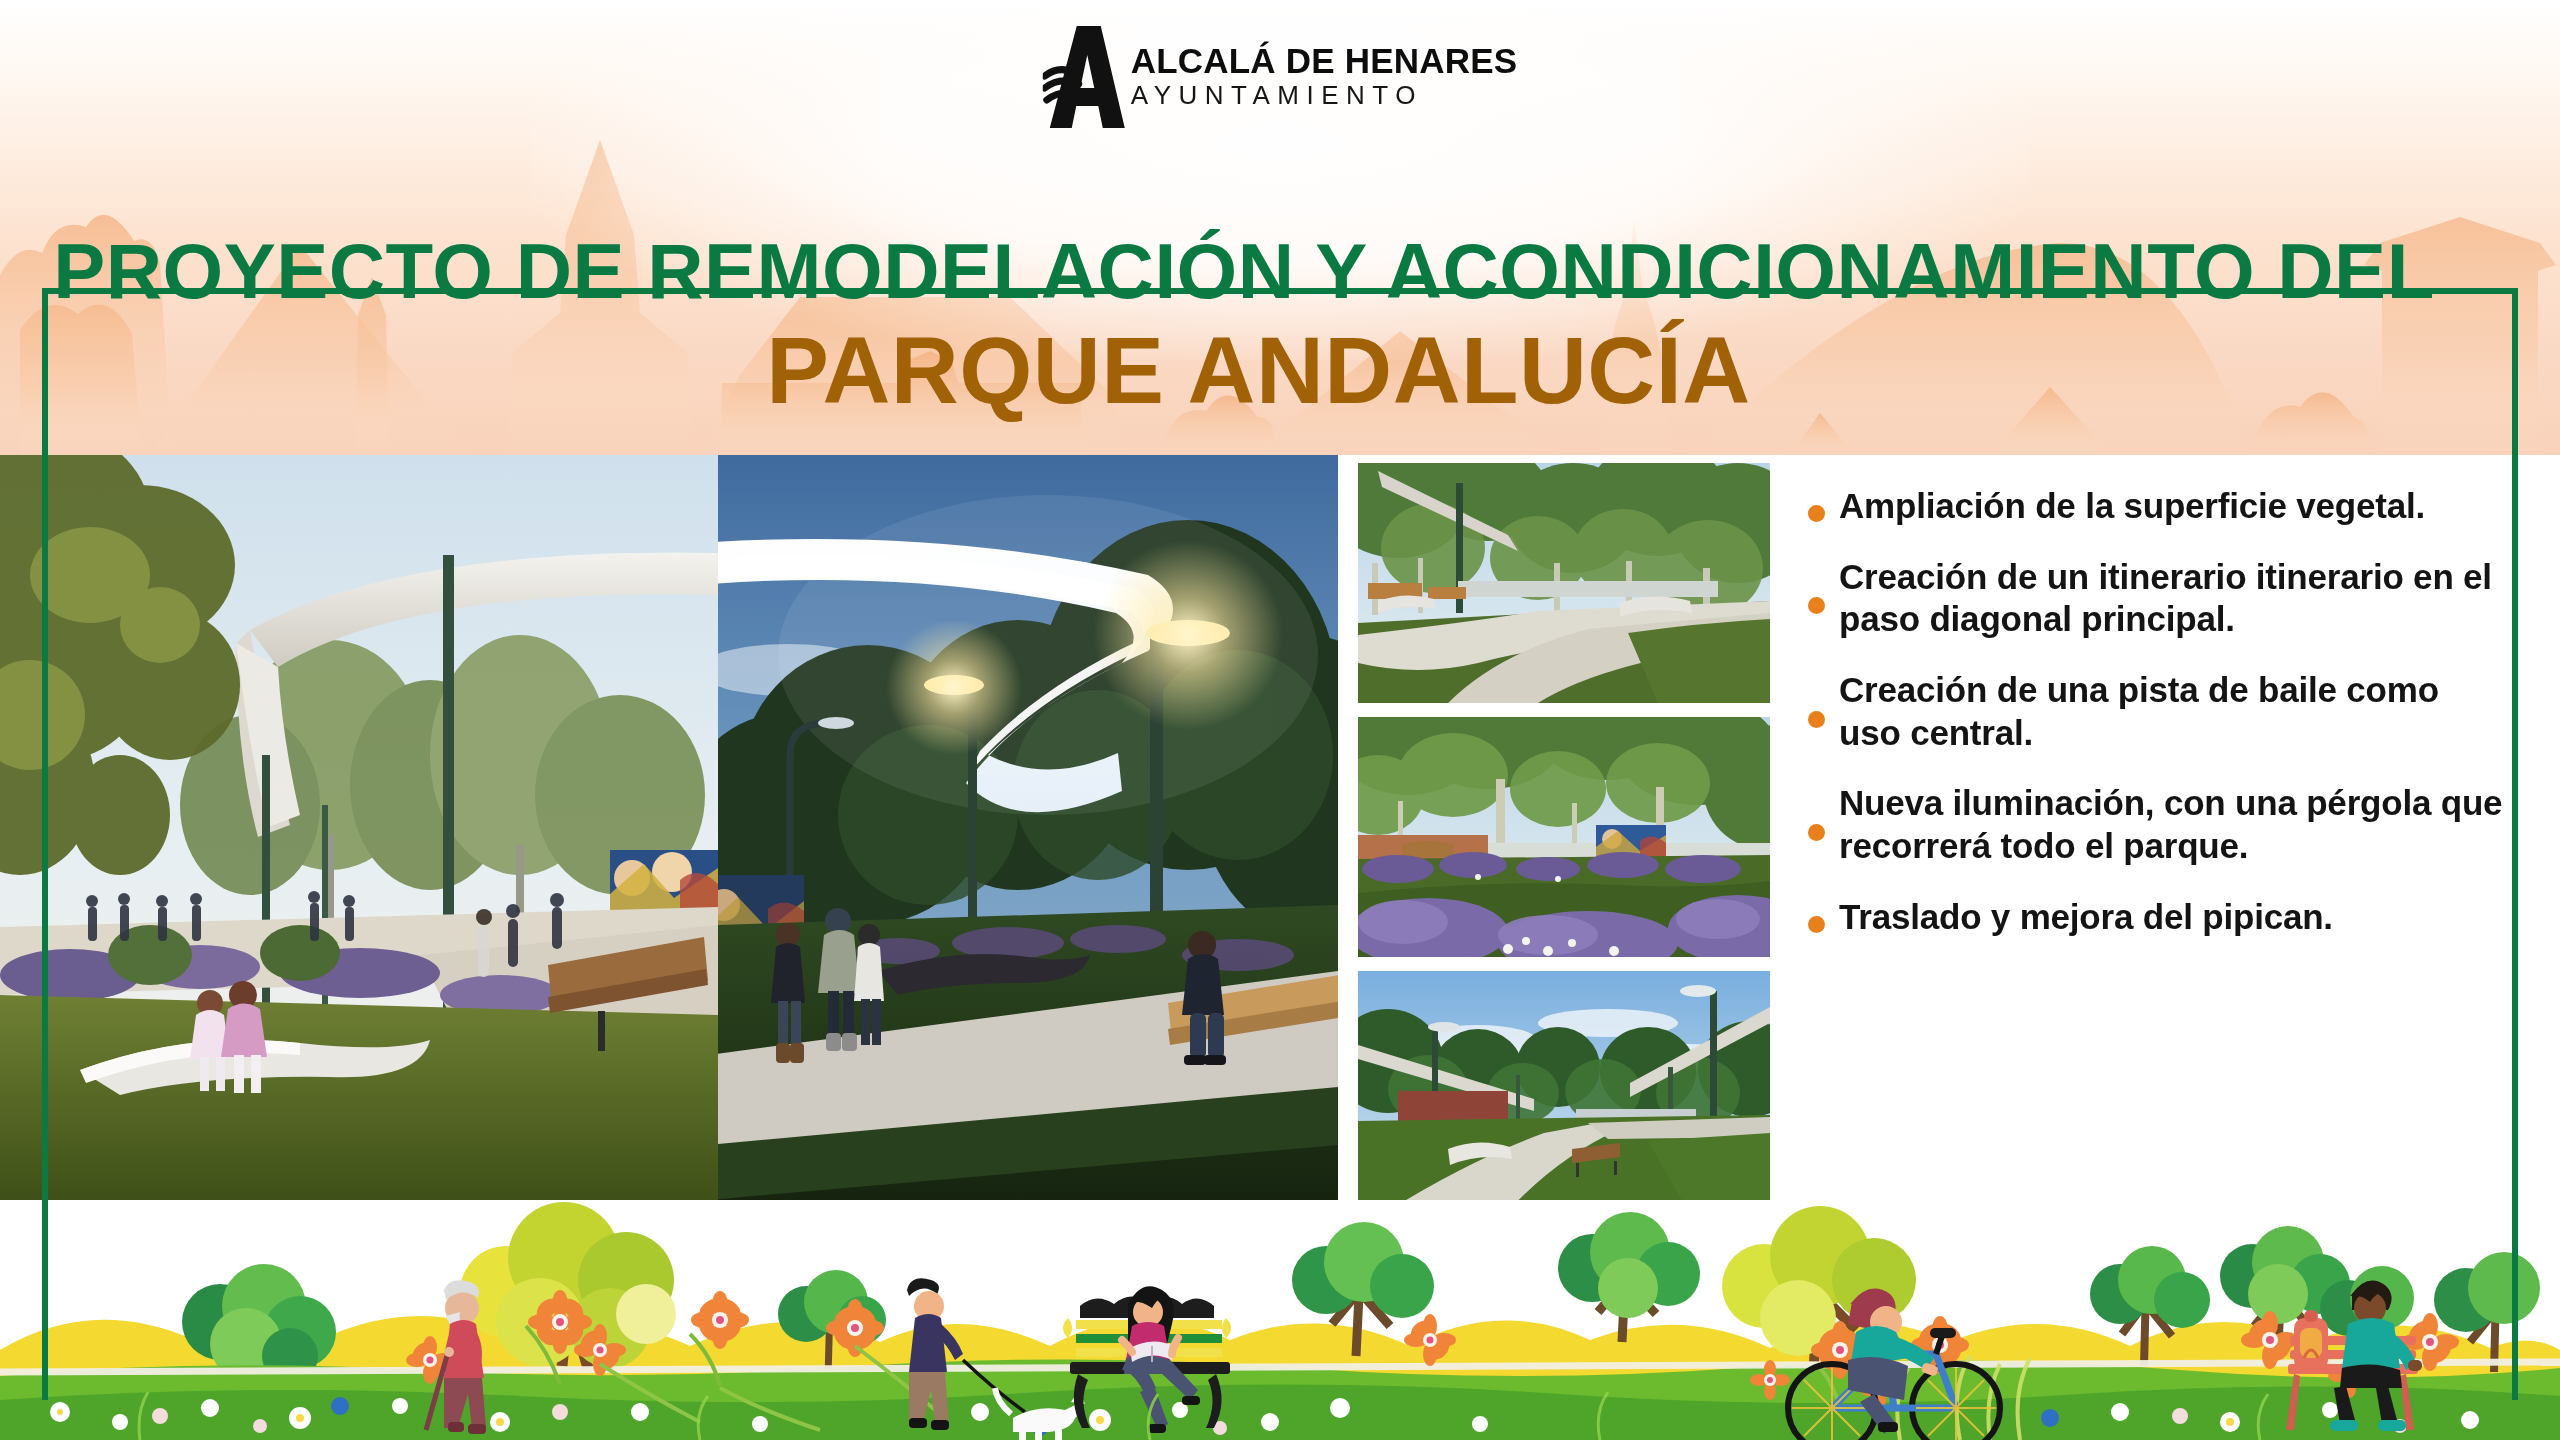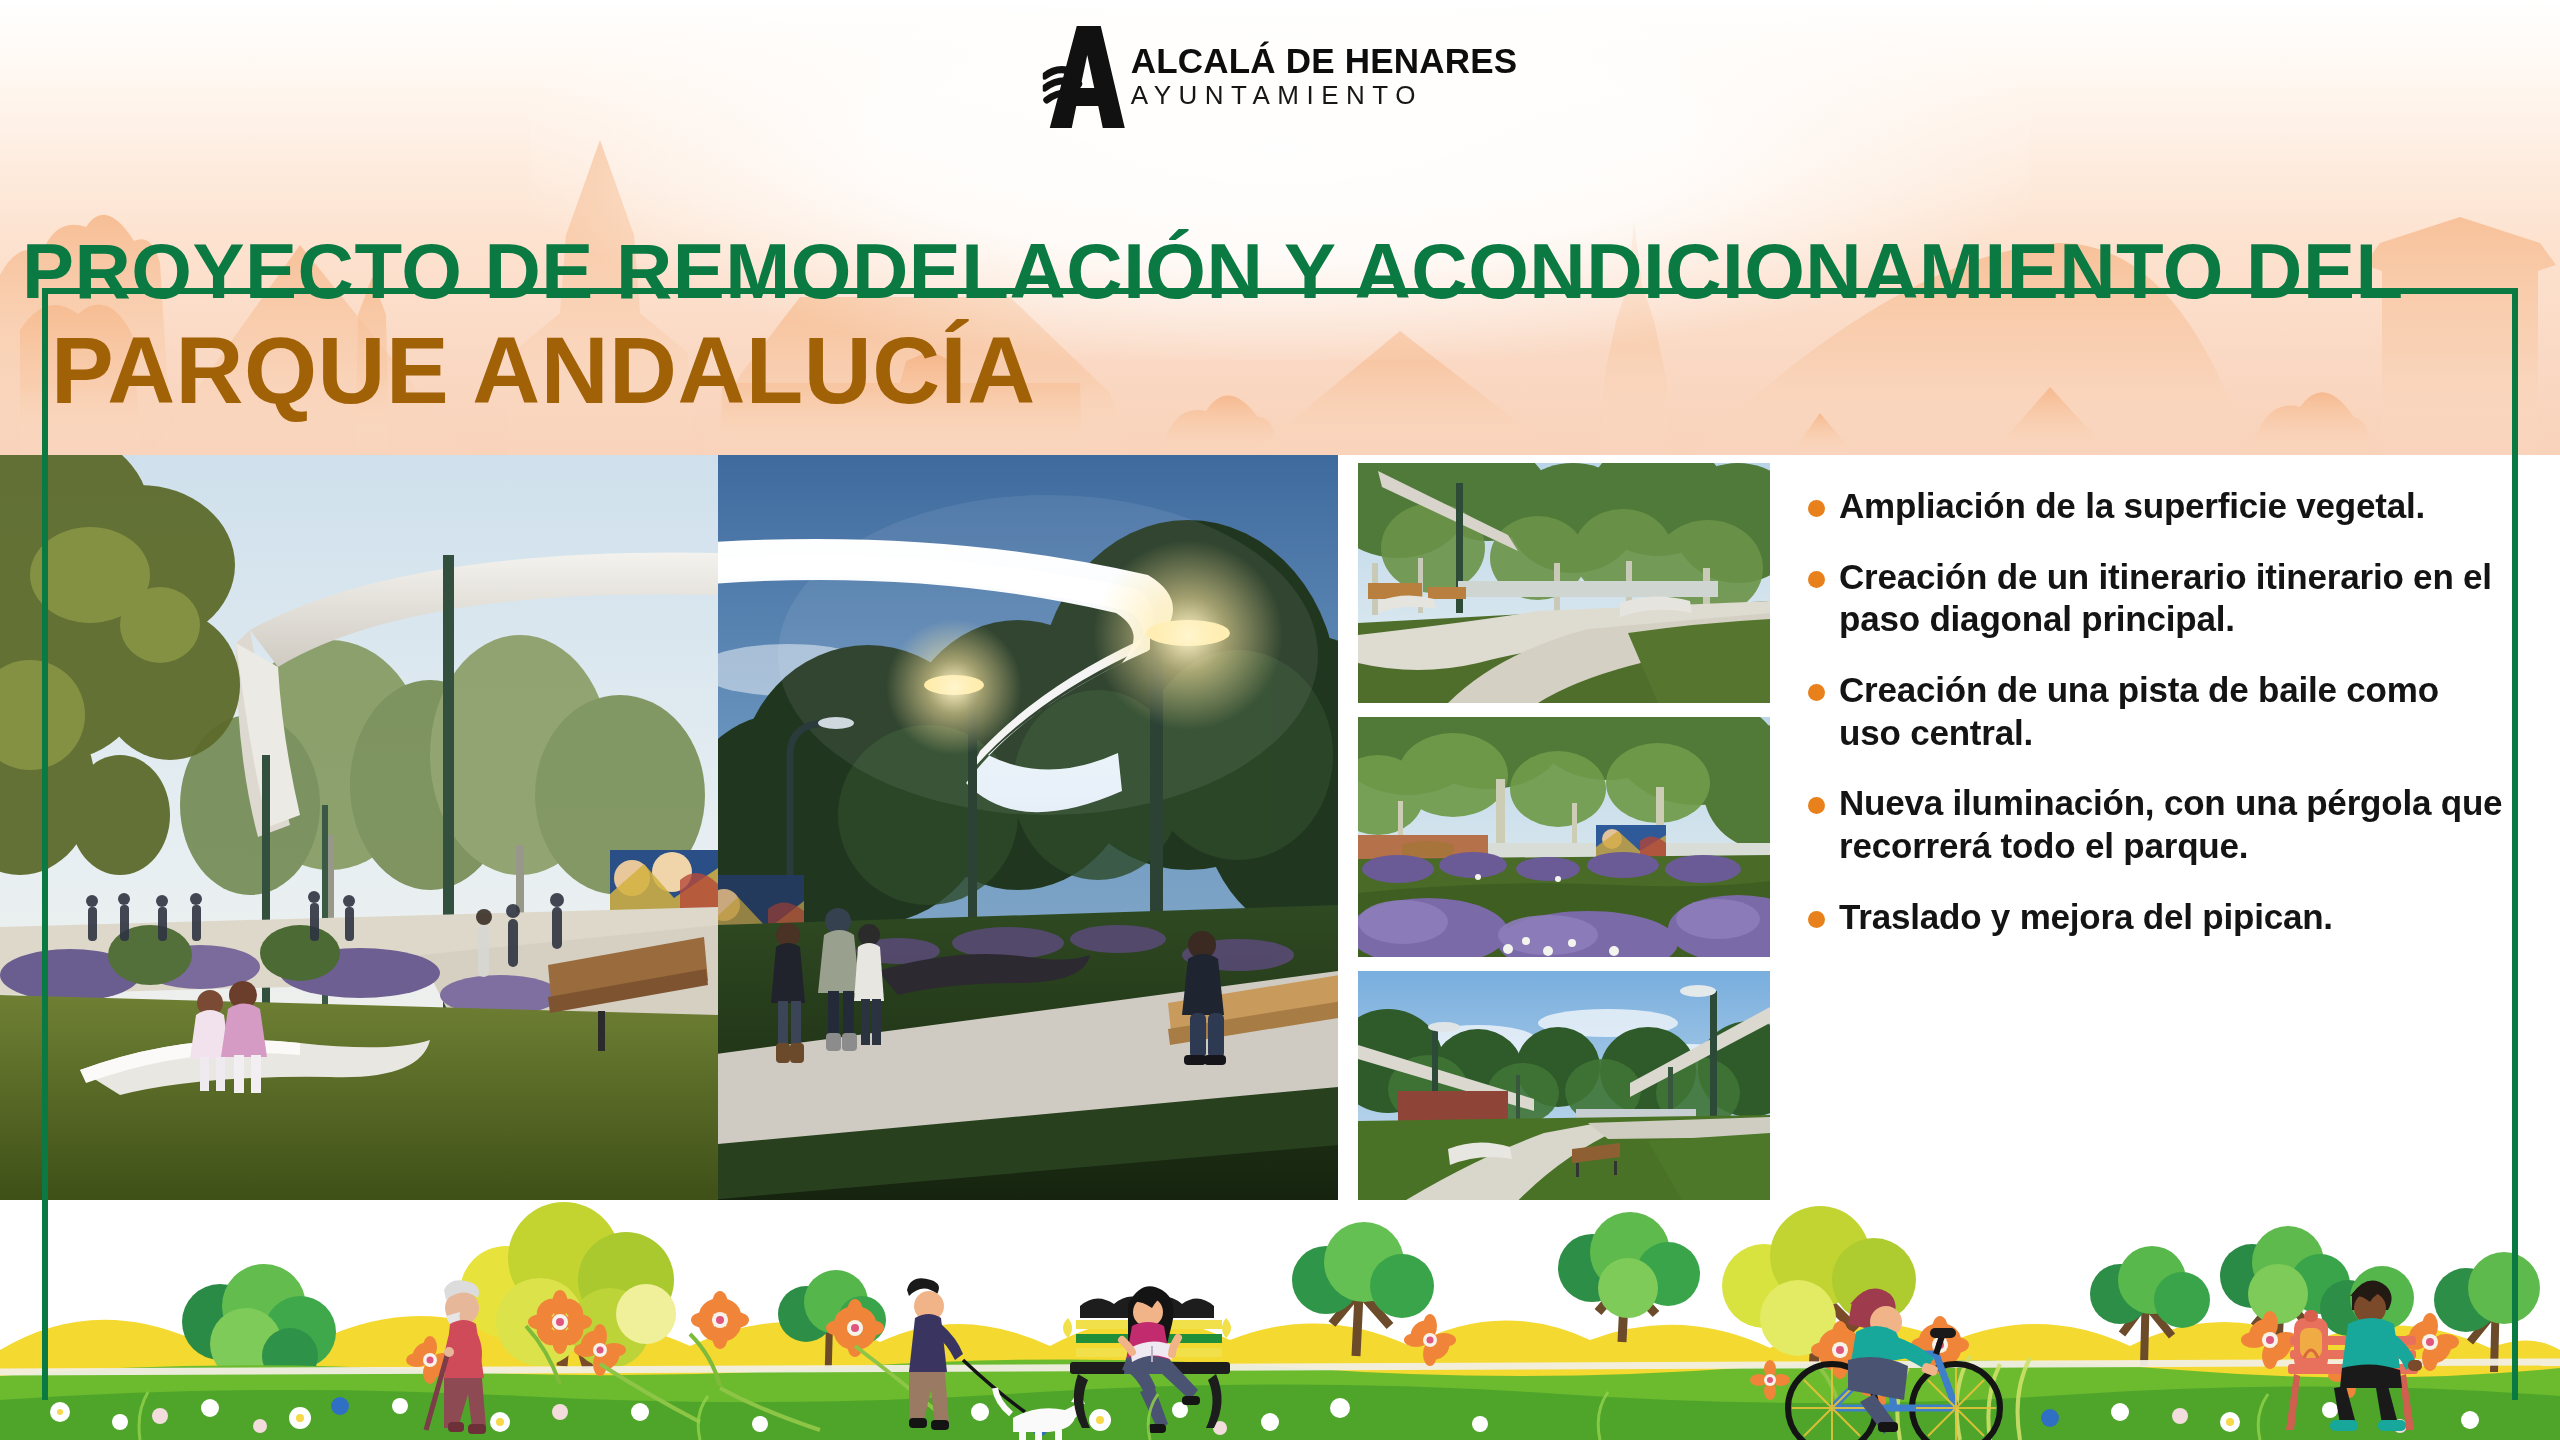--- a/index.html
+++ b/index.html
@@ -40,21 +40,21 @@
     margin-top:3px; white-space:nowrap; font-weight:400;
   }
 
   
   #frame{
     position:absolute; left:42px; top:288px; width:2476px; height:1112px;
     border:6px solid #0b7a42; border-bottom:none; z-index:6; pointer-events:none;
   }
 
   
-  #title-wrap{ position:absolute; left:0; top:232px; width:2488px; z-index:8;margin-left:22px; }
+  #title-wrap{ position:absolute; left:0; top:232px; width:2488px; text-align:center; z-index:8; }
   #title-line1{
     font-size:78px; font-weight:bold; color:#0b7a42;
     letter-spacing:.5px; line-height:1.02; white-space:nowrap;
   }
   #title-line2{
     font-size:94px; font-weight:bold; color:#a16207;
     letter-spacing:.5px; line-height:1.05; margin-top:10px; white-space:nowrap;padding-left:29px;
   }
 
   
@@ -68,21 +68,21 @@
   .render-svg{ width:100%; height:100%; display:block; }
 
   
   #thumbs{ position:absolute; left:1358px; top:8px; width:412px; }
   .thumb{ width:412px; height:240px; margin-bottom:14px; overflow:hidden; }
 
   
   #bullets{
     position:absolute; left:1808px; top:30px; width:700px;
   }
-  .bullet-row{ display:flex; align-items:flex-start; margin-bottom:28px; }
+  .bullet-row{ display:flex; align-items:center; margin-bottom:28px; }
   .bullet-dot{
     width:17px; height:17px; border-radius:50%; background:#e8811c;
     margin-top:15px; margin-right:14px; flex:0 0 17px;
   }
   .bullet-text{
     font-size:35px; font-weight:bold; color:#141414; line-height:1.22;
     letter-spacing:-.2px;
   }
 
   

